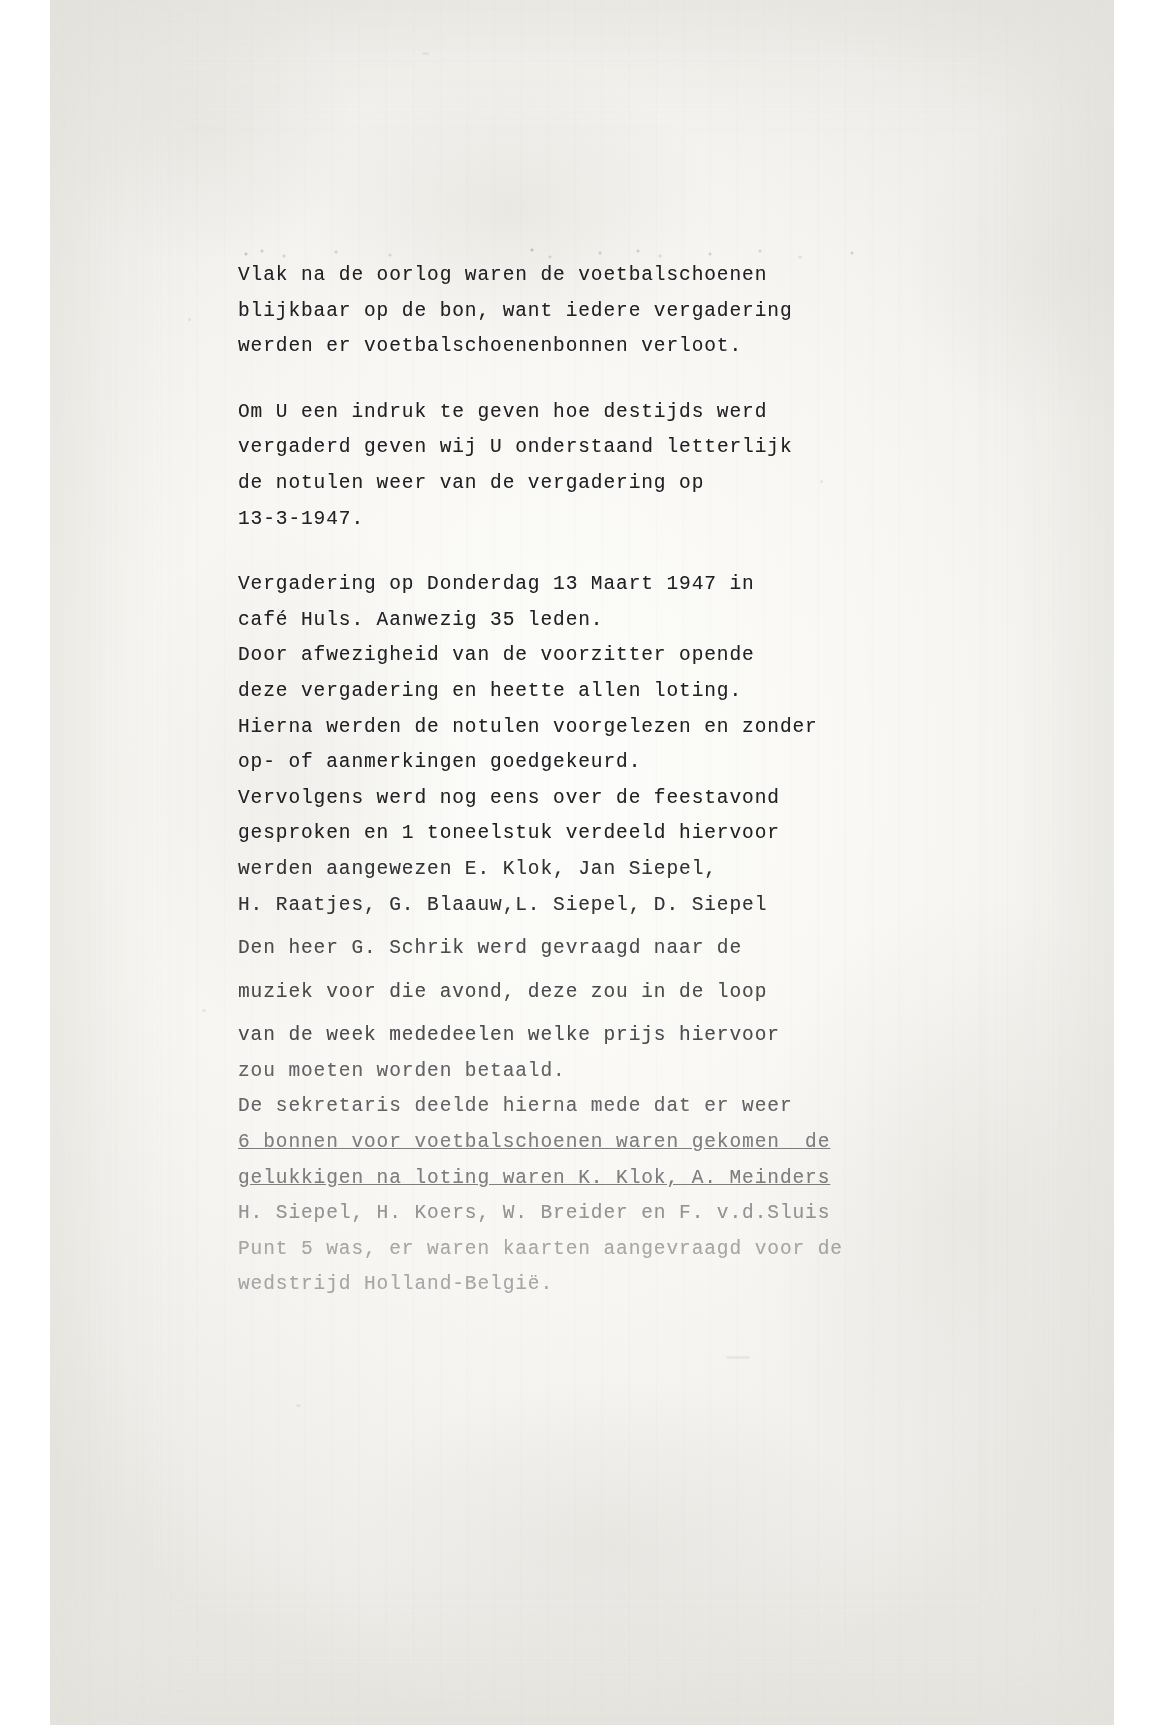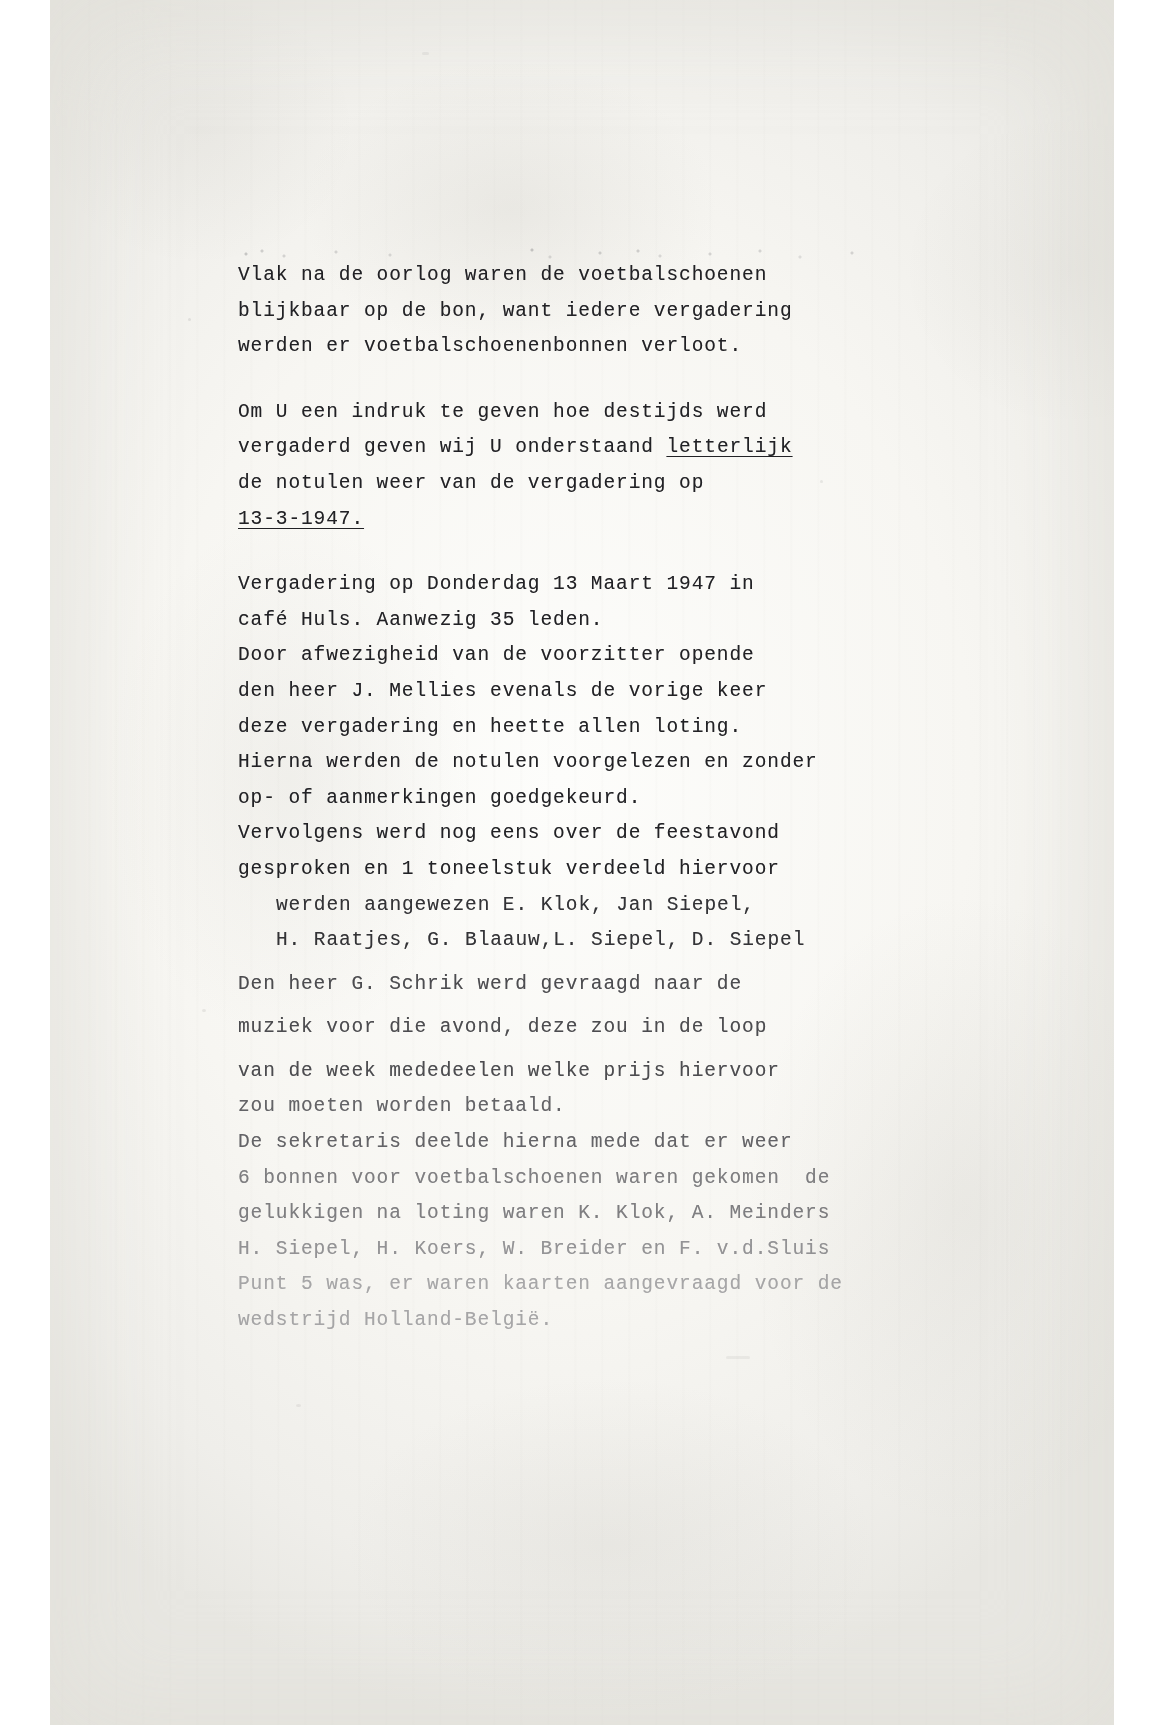--- a/index.html
+++ b/index.html
@@ -96,32 +96,31 @@
   .line {
     display: block;
     white-space: pre;
     font-size: 19.5px;
     line-height: 35.6px;
     letter-spacing: 0.9px;
     color: #16161a;
     text-shadow: 0 0 0.6px rgba(20,20,22,0.35);
   }
   .ul {
-    text-decoration: underline;
     text-decoration-thickness: 1.4px;
     text-underline-offset: 3.5px;
     text-align: center;
   }
 
   
   .f1 { color: #1b1b1f; opacity: .97; }
-  .f2 { color: #232327; opacity: .92; margin-left: 38px; }
+  .f2 { color: #232327; opacity: .92; }
   .f3 { color: #2c2c31; opacity: .84; margin-top: 8px; }
   .f4 { color: #36363c; opacity: .76; }
-  .f5 { color: #414147; opacity: .66; }
+  .f5 { color: #414147; opacity: .66; text-decoration: underline; }
   .f6 { color: #4d4d54; opacity: .58; }
   .f7 { color: #5a5a61; opacity: .50; }
 </style>
 </head>
 <body>
 
 <div id="page">
 
   <div class="blotch b1"></div>
   <div class="blotch b2"></div>
@@ -152,21 +151,20 @@
       <span class="line f1">Om U een indruk te geven hoe destijds werd</span>
       <span class="line f1"><span>vergaderd geven wij U onderstaand </span><span class="ul">letterlijk</span></span>
       <span class="line f1">de notulen weer van de vergadering op</span>
       <span class="line f1"><span class="ul">13-3-1947.</span></span>
     </p>
 
     <p class="para">
       <span class="line f1">Vergadering op Donderdag 13 Maart 1947 in</span>
       <span class="line f1">café Huls. Aanwezig 35 leden.</span>
       <span class="line f1">Door afwezigheid van de voorzitter opende</span>
-      <span class="line f1">den heer J. Mellies evenals de vorige keer</span>
       <span class="line f1">deze vergadering en heette allen loting.</span>
       <span class="line f1">Hierna werden de notulen voorgelezen en zonder</span>
       <span class="line f1">op- of aanmerkingen goedgekeurd.</span>
       <span class="line f1">Vervolgens werd nog eens over de feestavond</span>
       <span class="line f1">gesproken en 1 toneelstuk verdeeld hiervoor</span>
       <span class="line f2">werden aangewezen E. Klok, Jan Siepel,</span>
       <span class="line f2">H. Raatjes, G. Blaauw,L. Siepel, D. Siepel</span>
       <span class="line f3">Den heer G. Schrik werd gevraagd naar de</span>
       <span class="line f3">muziek voor die avond, deze zou in de loop</span>
       <span class="line f3">van de week mededeelen welke prijs hiervoor</span>

